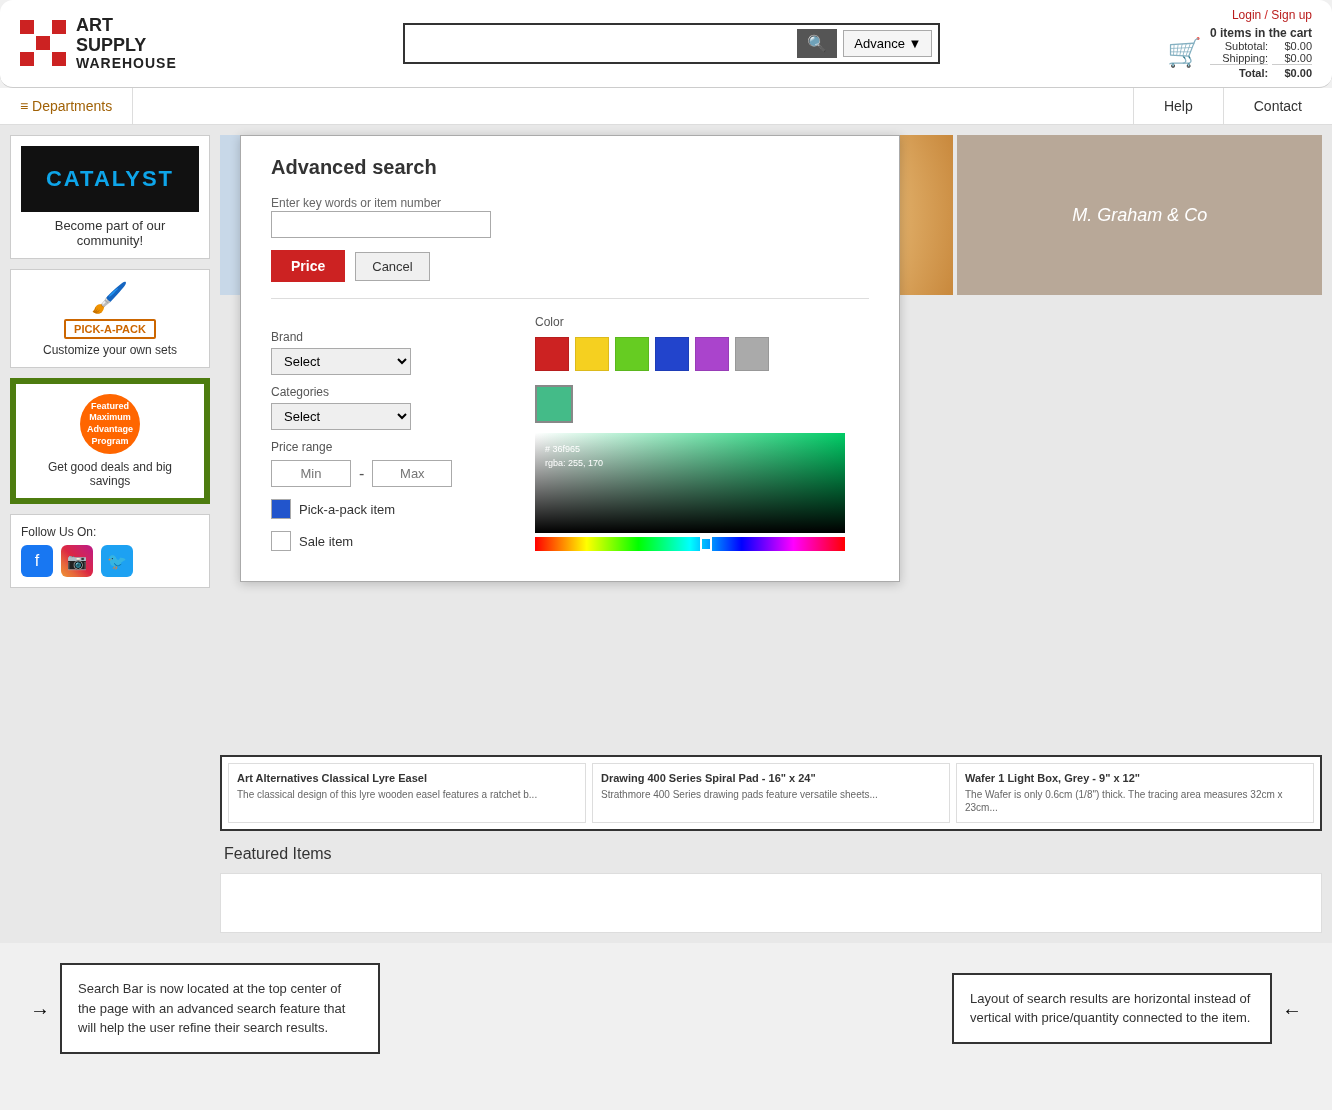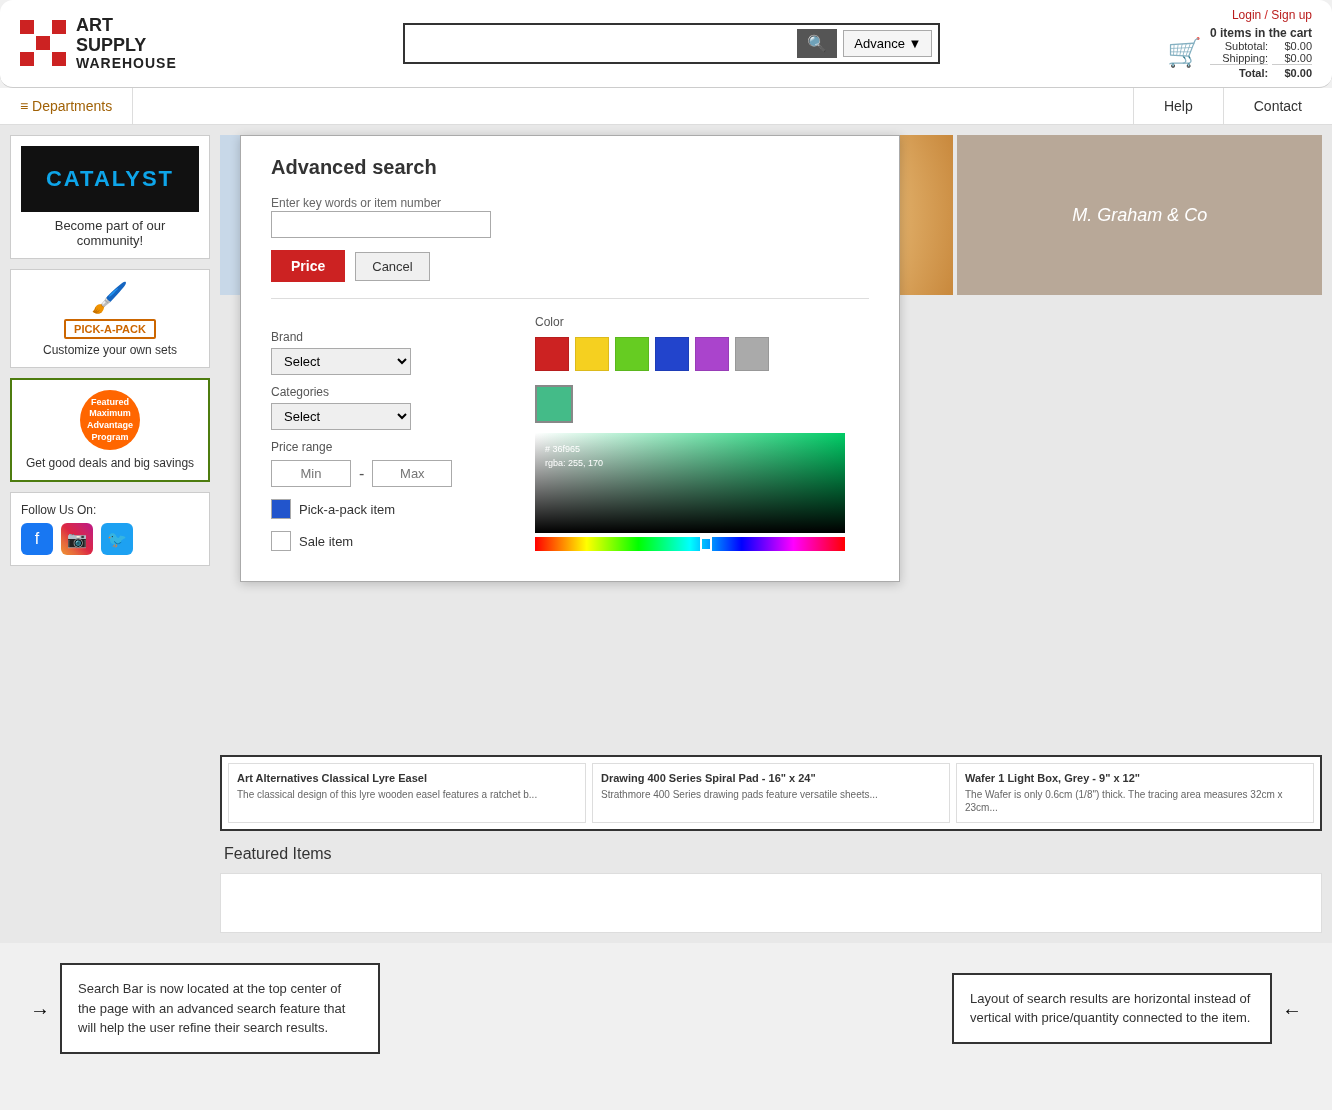--- a/index.html
+++ b/index.html
@@ -43,21 +43,21 @@
 
     
     .sidebar { width: 200px; display: flex; flex-direction: column; gap: 10px; }
     .sidebar-card { background: #fff; border: 1px solid #ccc; padding: 10px; text-align: center; }
     .catalyst-banner { background: #111; color: #0ea5e9; padding: 20px 10px; text-align: center; font-family: 'Arial Black', sans-serif; font-size: 22px; font-weight: 900; letter-spacing: 2px; }
     .catalyst-text { font-size: 13px; color: #333; margin-top: 6px; }
     .pick-a-pack-card { padding: 10px; text-align: center; border: 1px solid #ccc; background: #fff; }
     .pick-a-pack-icon { font-size: 30px; margin-bottom: 4px; }
     .pick-a-pack-label { background: #fff; border: 2px solid #cc6600; display: inline-block; padding: 2px 8px; font-size: 11px; font-weight: bold; color: #cc6600; border-radius: 2px; }
     .pick-a-pack-desc { font-size: 12px; color: #333; margin-top: 4px; }
-    .map-card { padding: 10px; text-align: center; border: 2px solid #4d7c0f; background: #fff; }
+    .map-card { padding: 10px; text-align: center; border: 6px solid #4d7c0f; background: #fff; }
     .map-badge { display: inline-block; background: #ff6600; color: #fff; border-radius: 50%; width: 60px; height: 60px; line-height: 1.1; font-size: 9px; font-weight: bold; display: flex; flex-direction: column; align-items: center; justify-content: center; margin: 0 auto 6px; }
     .map-desc { font-size: 12px; color: #333; }
     .follow-card { padding: 10px; border: 1px solid #ccc; background: #fff; }
     .follow-label { font-size: 12px; color: #333; margin-bottom: 6px; }
     .social-icons { display: flex; gap: 8px; }
     .social-icon { width: 32px; height: 32px; border-radius: 6px; display: flex; align-items: center; justify-content: center; font-size: 16px; color: #fff; cursor: pointer; }
     .fb { background: #1877f2; }
     .ig { background: linear-gradient(45deg, #f09433, #e6683c, #dc2743, #cc2366, #bc1888); }
     .tw { background: #1da1f2; }
 

